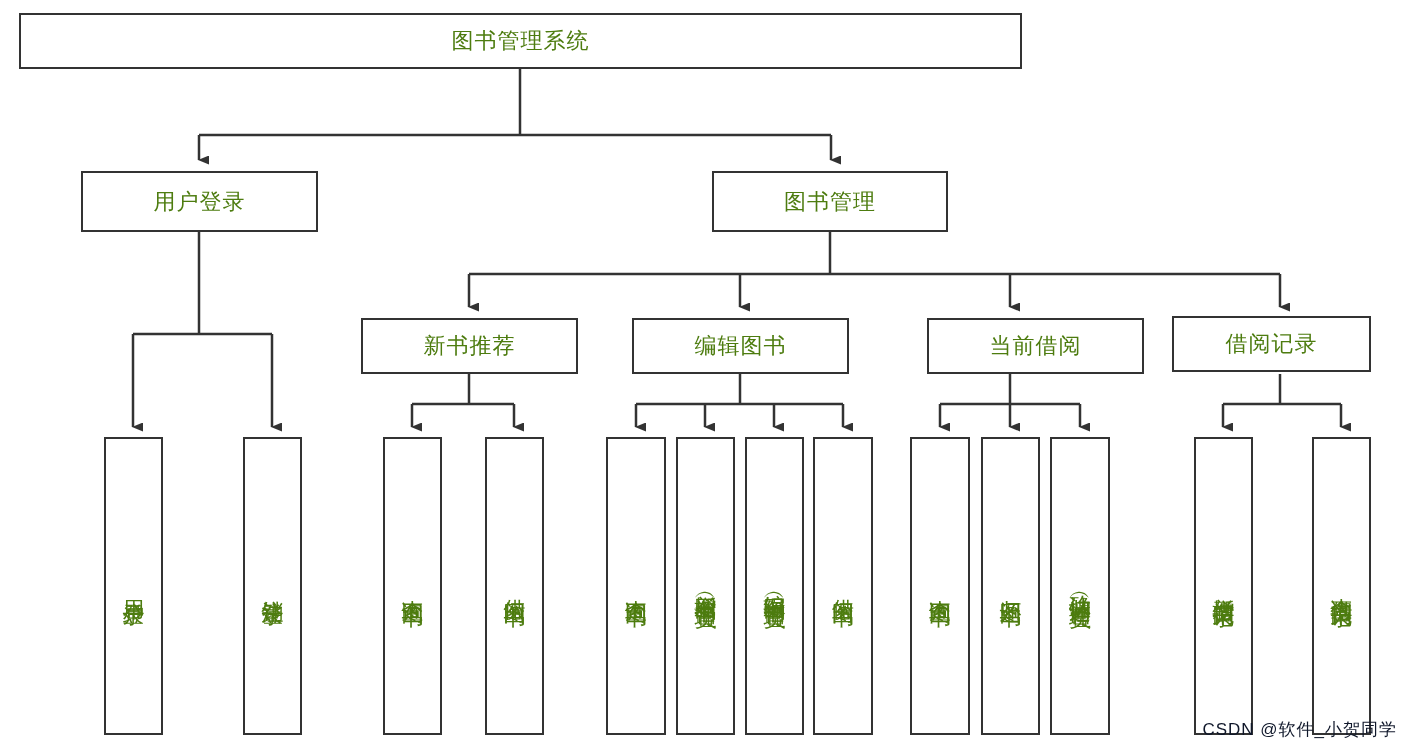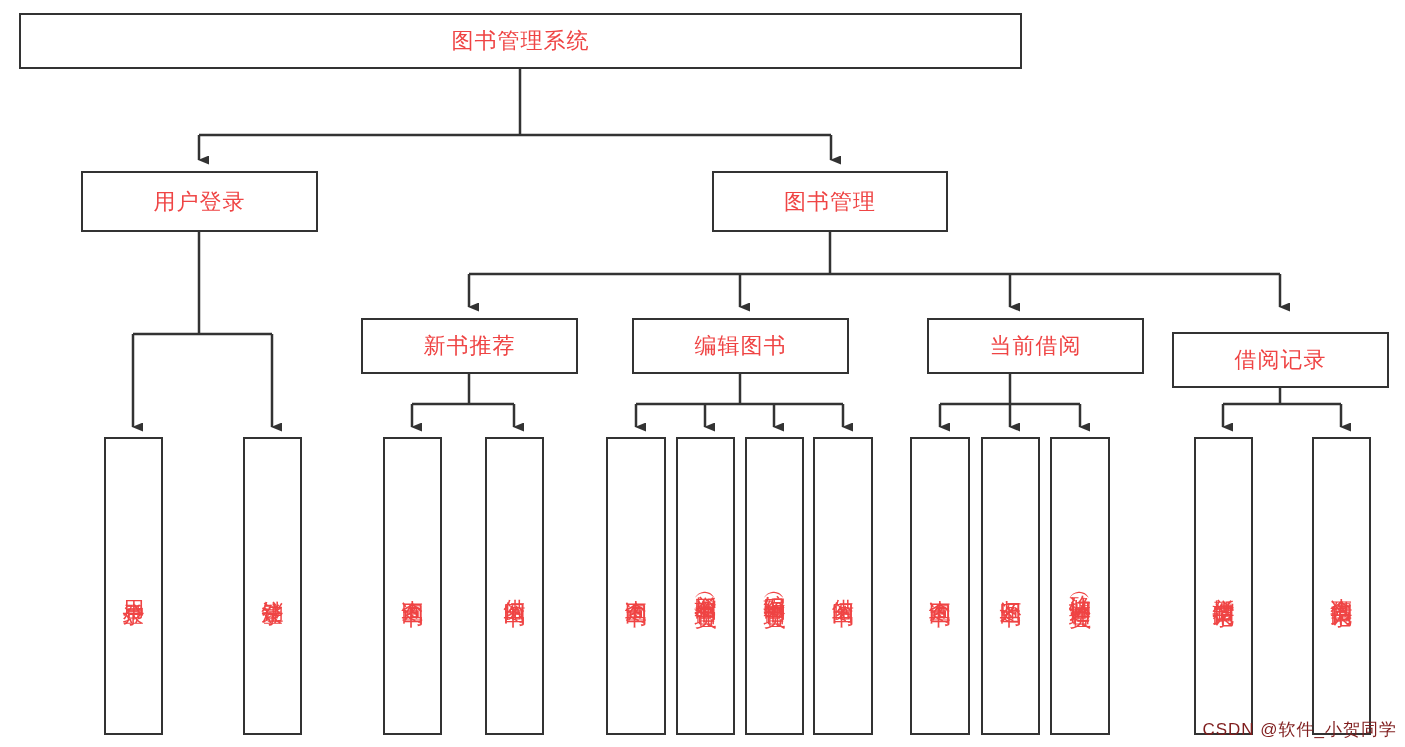--- a/index.html
+++ b/index.html
@@ -21,21 +21,21 @@
     pointer-events:none;
   }
   .node{
     position:absolute;
     box-sizing:border-box;
     background:#ffffff;
     border:2.5px solid #333333;
     display:flex;
     align-items:center;
     justify-content:center;
-    color:#ef4444;
+    color:#4d7c0f;
   }
   .node.horiz{
     font-size:22px;
     letter-spacing:1px;
     line-height:1;
   }
   .node.vert{
     writing-mode:vertical-rl;
     text-orientation:upright;
     font-size:22px;
@@ -49,21 +49,21 @@
   .node.vert span{
     writing-mode:vertical-rl;
     text-orientation:upright;
     display:block;
   }
   .watermark{
     position:absolute;
     right:8px;
     bottom:6px;
     font-size:17px;
-    color:#7f1d1d;
+    color:#0f172a;
     letter-spacing:1px;
     white-space:nowrap;
     user-select:none;
   }
 </style>
 </head>
 <body>
 
 <div id="canvas">
 
@@ -130,21 +130,21 @@
 
   <div class="node horiz" style="left:361px; top:318px; width:217px; height:56px;">
     <span>新书推荐</span>
   </div>
   <div class="node horiz" style="left:632px; top:318px; width:217px; height:56px;">
     <span>编辑图书</span>
   </div>
   <div class="node horiz" style="left:902px; top:318px; width:217px; height:56px;margin-left:25px;">
     <span>当前借阅</span>
   </div>
-  <div class="node horiz" style="left:1172px; top:332px; width:217px; height:56px;font-family:Liberation Serif, serif;">
+  <div class="node horiz" style="left:1172px; top:316px; width:199px; height:56px;font-family:Liberation Serif, serif;">
     <span>借阅记录</span>
   </div>
 
   <div class="node vert" style="left:104px; top:437px; width:59px; height:298px;">
     <span>用户登录</span>
   </div>
   <div class="node vert" style="left:243px; top:437px; width:59px; height:298px;">
     <span>注销登录</span>
   </div>
 

